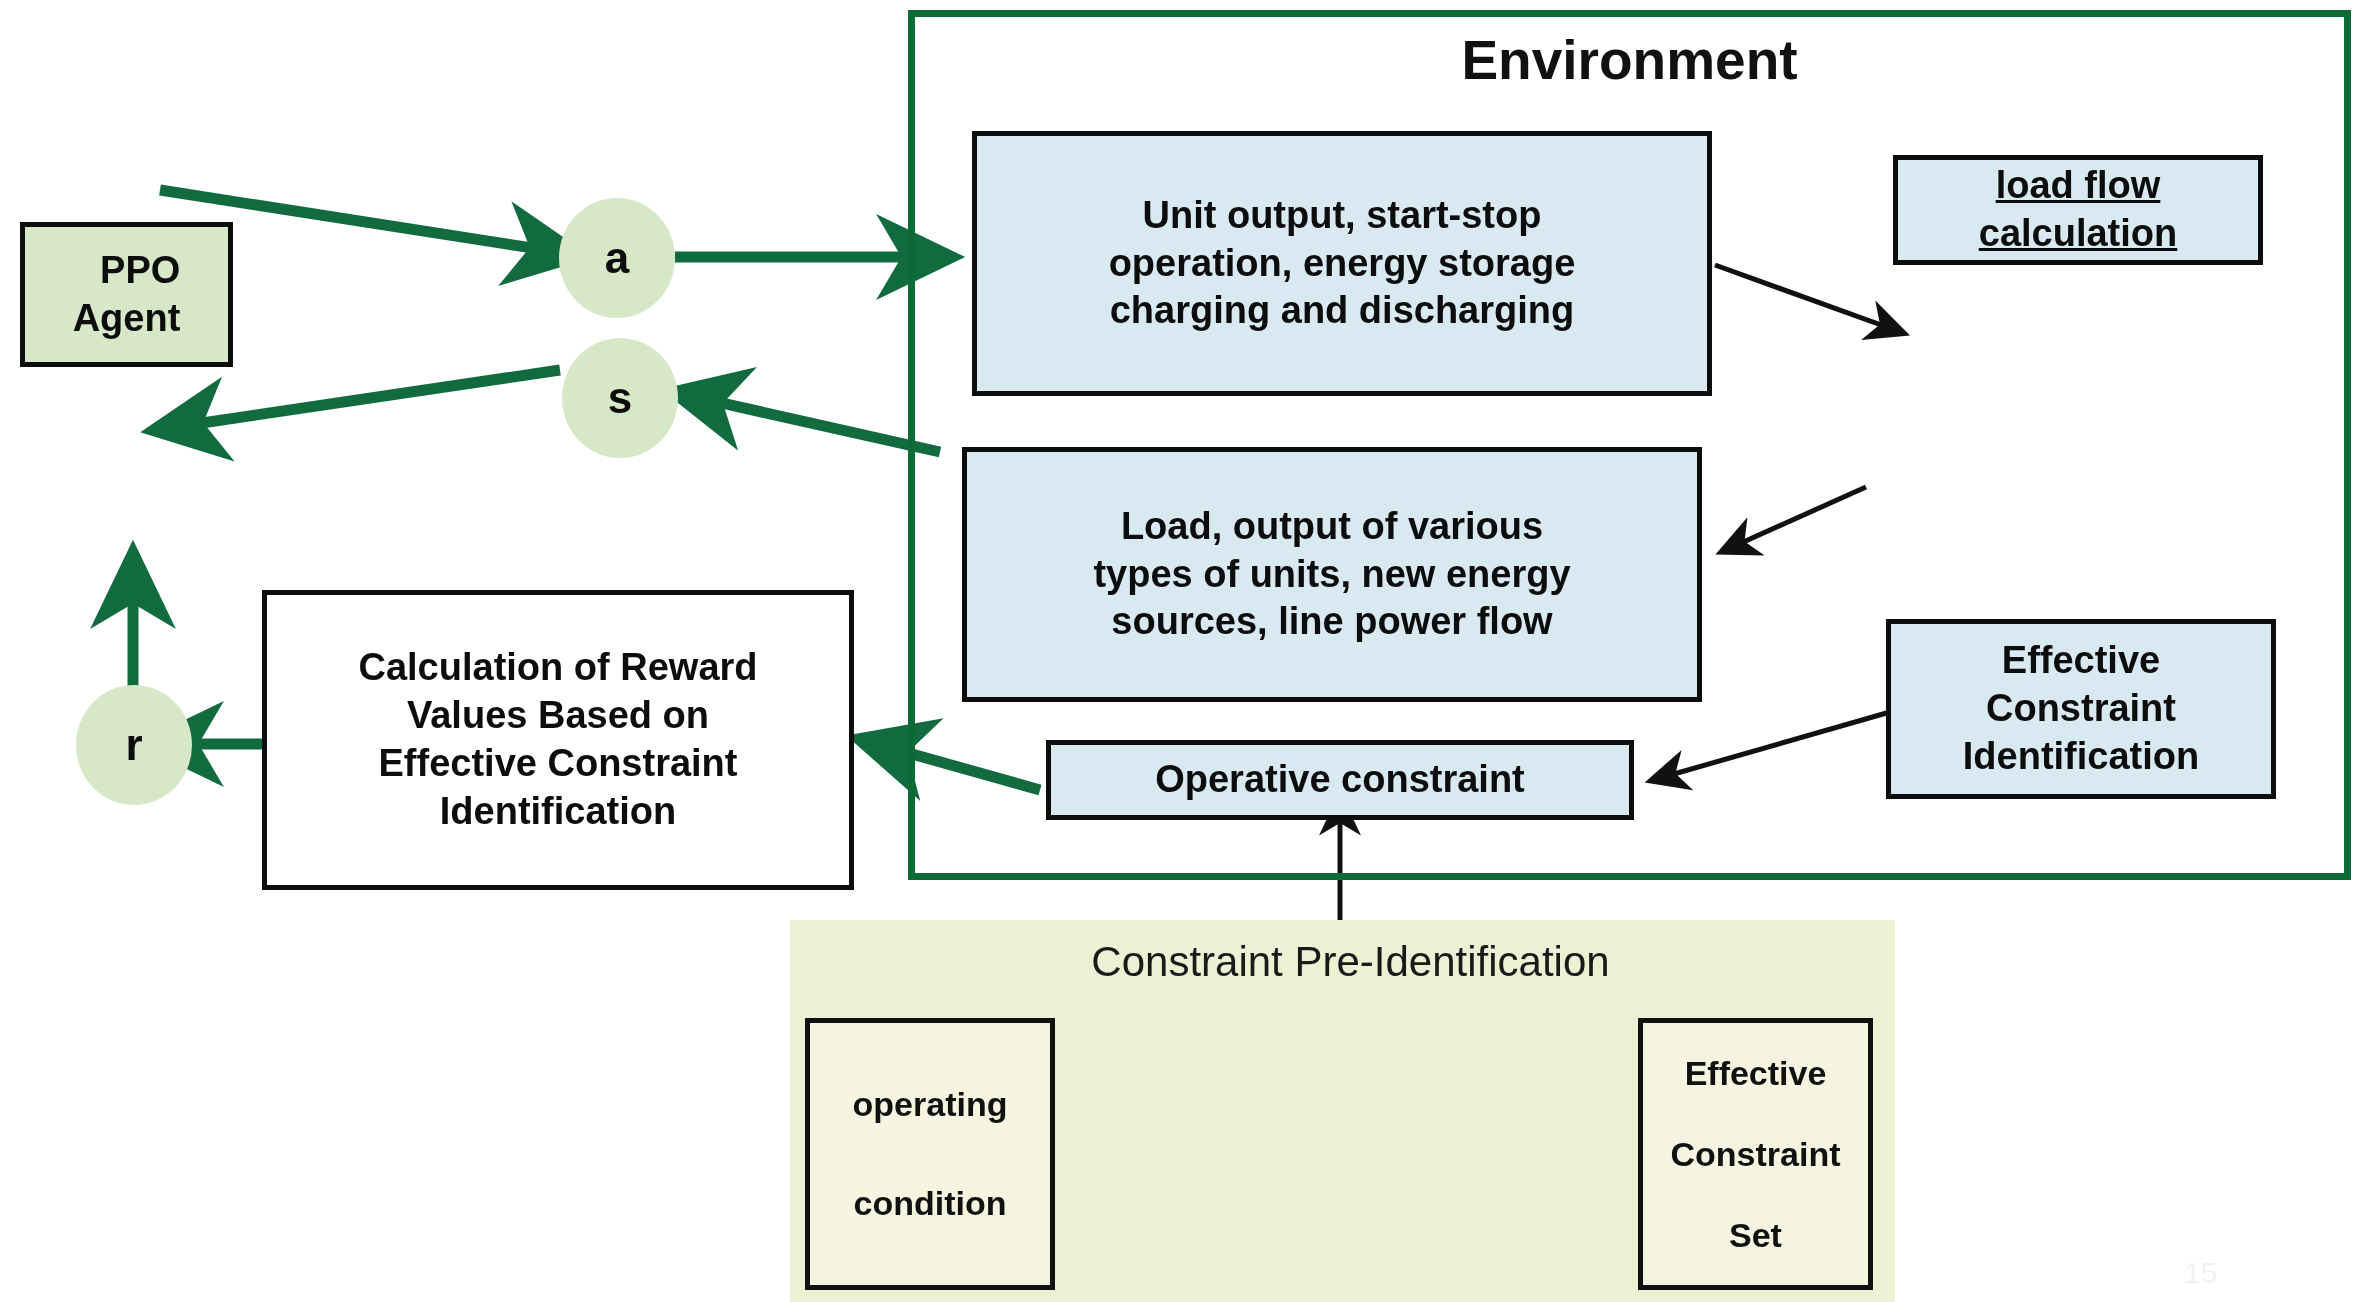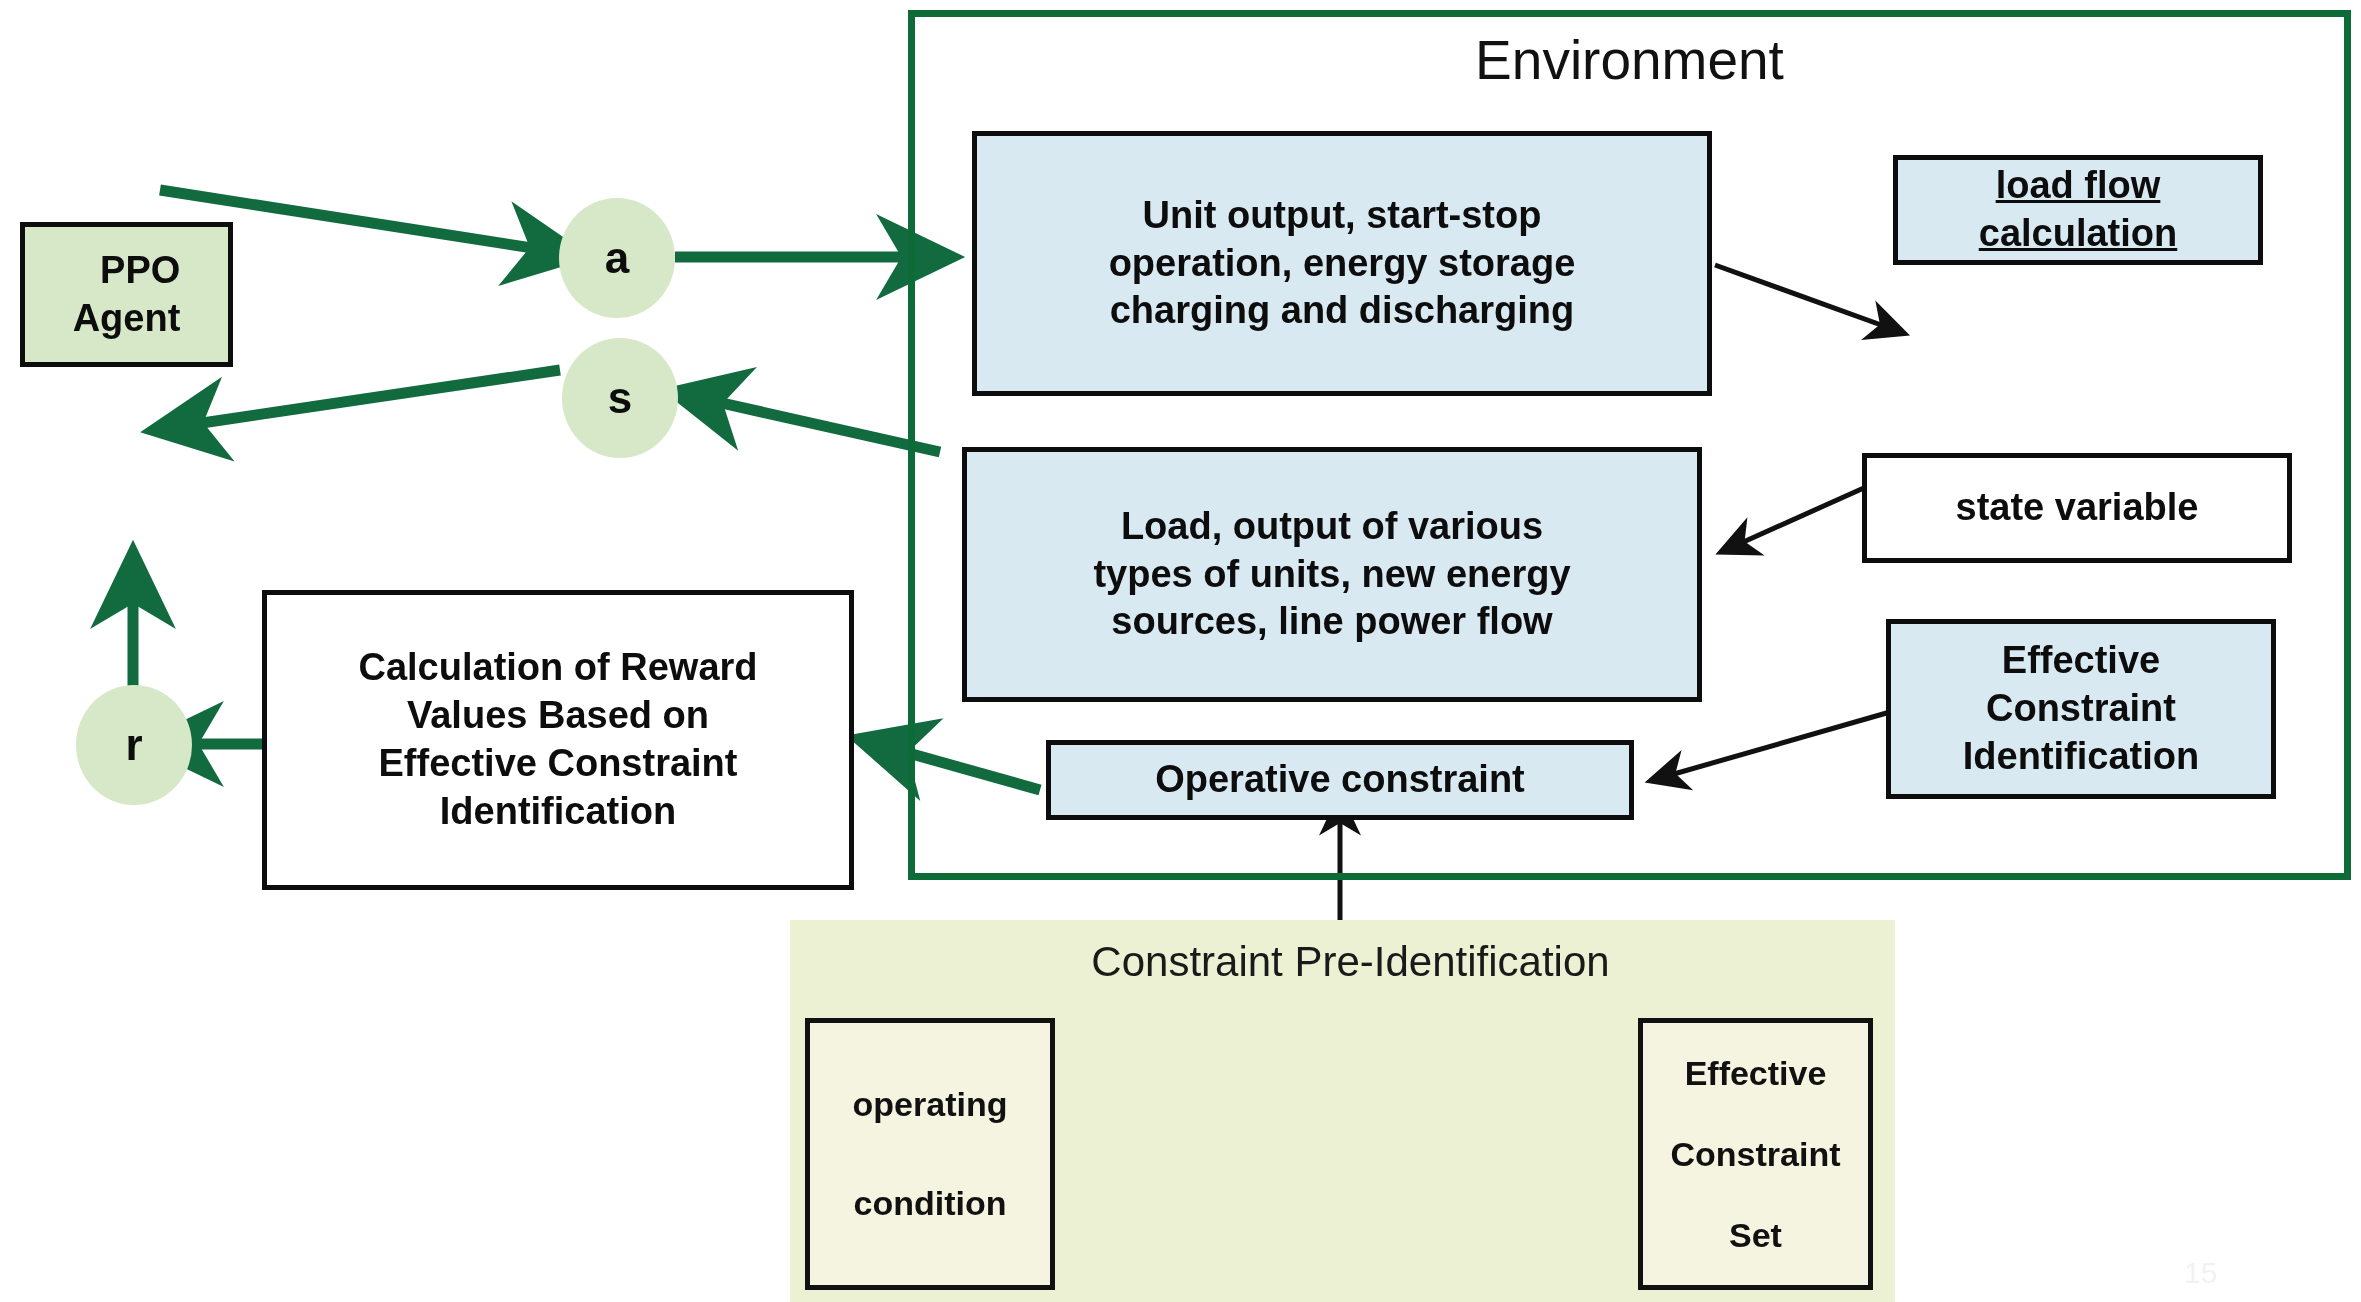--- a/index.html
+++ b/index.html
@@ -12,21 +12,21 @@
 
   .node{position:absolute;box-sizing:border-box;display:flex;align-items:center;
         justify-content:center;text-align:center;}
   .boxtext{white-space:pre-line;line-height:1.26;}
 
   
   .env-box{
     border:7px solid #0C6B36;background:transparent;
   }
   .env-title{
-    position:absolute;color:#111;font-weight:400;font-size:55px;
+    position:absolute;color:#111;font-weight:700;font-size:55px;
     letter-spacing:0px;
   }
 
   
   .rect-blue{background:#D9E9F2;border:5px solid #0d0d0d;}
   .rect-white{background:#ffffff;border:5px solid #0d0d0d;}
   .rect-green{background:#D6E8C8;border:5px solid #0d0d0d;}
 
   .t-bold{font-weight:bold;color:#0d0d0d;}
 
@@ -243,23 +243,20 @@
 
   <div class="node rect-blue" style="left:1046px;top:740px;width:588px;height:80px;">
     <div class="boxtext t-bold" style="font-size:38px;">Operative constraint</div>
   </div>
 
   <div class="node rect-blue" style="left:1893px;top:155px;width:370px;height:110px;">
     <div class="boxtext t-bold" style="font-size:38px;text-decoration:underline;">load flow
 calculation</div>
   </div>
 
-  <div class="node rect-white" style="left:1862px;top:453px;width:430px;height:110px;">
-    <div class="boxtext t-bold" style="font-size:38px;">state variable</div>
-  </div>
 
   <div class="node rect-blue" style="left:1886px;top:619px;width:390px;height:180px;">
     <div class="boxtext t-bold" style="font-size:38px;">Effective
 Constraint
 Identification</div>
   </div>
 
   <div class="cpi-panel" style="left:790px;top:920px;width:1105px;height:382px;">
     <div class="cpi-title" style="left:0;top:18px;padding-left:8px;">Constraint Pre-Identification</div>
   </div>

